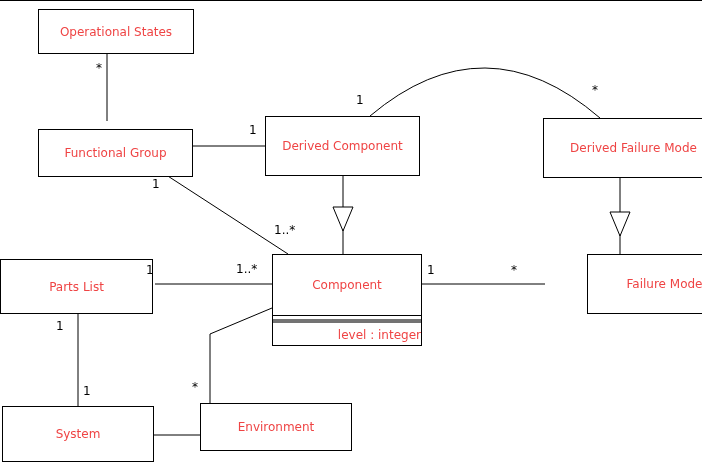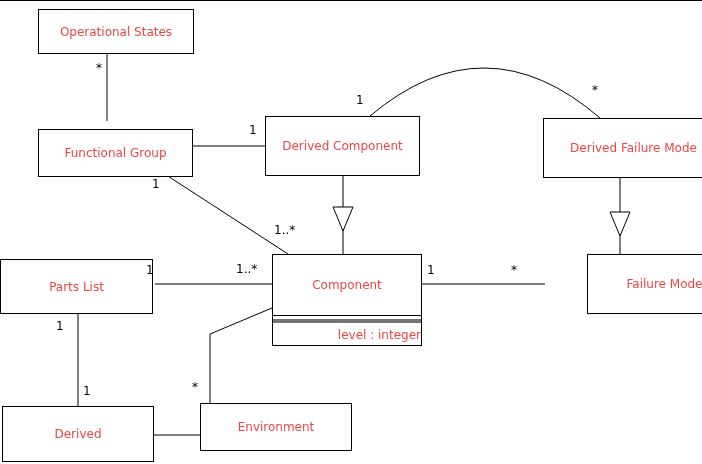--- a/index.html
+++ b/index.html
@@ -118,21 +118,21 @@
     </div>
     <div class="gap"></div>
     <div class="attr-compartment">level : integer</div>
   </div>
 
   <div class="classbox" style="left:545px; top:253px; width:155px; height:60px;margin-left:42px;">
     <span>Failure Mode</span>
   </div>
 
   <div class="classbox" style="left:2px; top:405px; width:152px; height:56px;">
-    <span>Derived</span>
+    <span>System</span>
   </div>
 
   <div class="classbox" style="left:200px; top:402px; width:152px; height:48px;">
     <span>Environment</span>
   </div>
 
   <span class="mult" style="left:96px; top:60px;">*</span>
 
   <span class="mult" style="left:249px; top:122px;">1</span>
 

